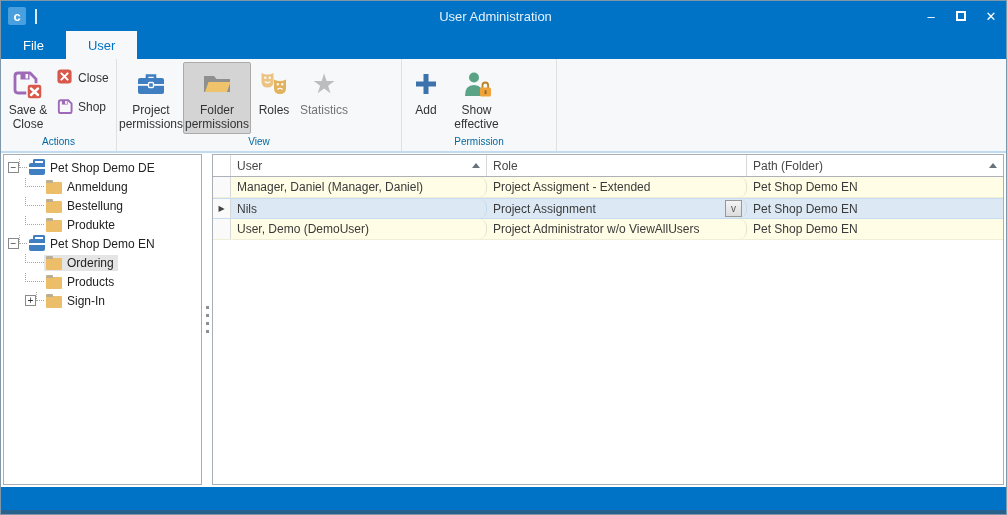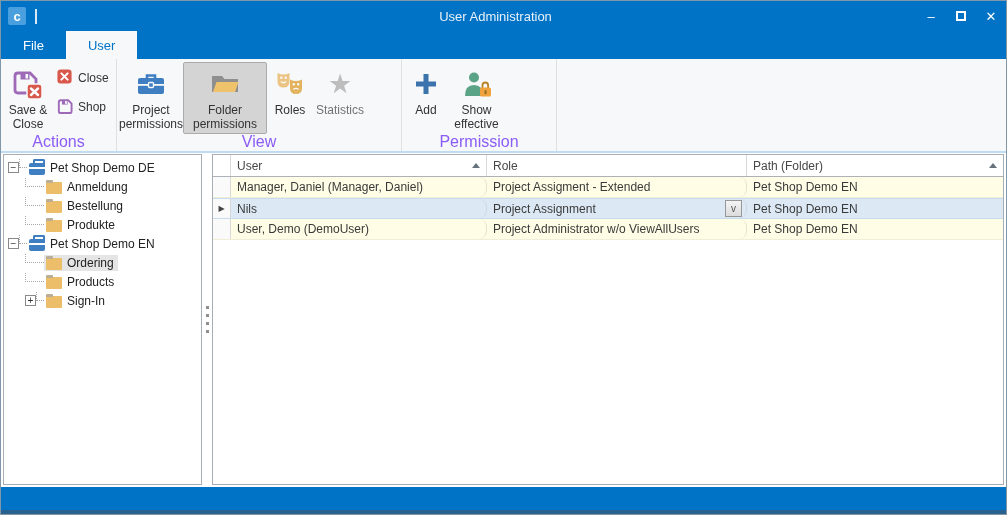--- a/index.html
+++ b/index.html
@@ -20,21 +20,21 @@
   .win-btn { width: 30px; height: 100%; display: flex; align-items: center; justify-content: center; color: #fff; font-size: 13px; cursor: default; }
   .maxi-box { width: 10px; height: 10px; border: 2px solid #fff; display: inline-block; }
   
   .tabstrip { height: 28px; background: #0173C7; display: flex; align-items: stretch; padding-left: 0; flex: none; }
   .rtab { padding: 0 22px; display: flex; align-items: center; color: #fff; font-size: 13px; }
   .rtab.active { background: #F7F8F9; color: #0173C7; }
   
   .ribbon { height: 94px; background: #F7F8F9; border-bottom: 2px solid #BFDCF3; display: flex; align-items: stretch; flex: none; }
   .ribbon-group { display: flex; flex-direction: column; border-right: 1px solid #E0E0E0; }
   .group-buttons { flex: 1; display: flex; align-items: stretch; padding: 3px 2px 0 2px; }
-  .group-label { height: 17px; text-align: center; color: #8b5cf6; font-size: 16px; line-height: 15px; }
+  .group-label { height: 17px; text-align: center; color: #0369a1; font-size: 10px; line-height: 15px; }
   .rbtn-large { display: flex; flex-direction: column; align-items: center; justify-content: flex-start;
     padding: 4px 2px 1px 2px; border: 1px solid transparent; border-radius: 2px; text-align: center; }
   .rbtn-large .rlabel { font-size: 12px; line-height: 1.15; margin-top: 3px; color: #333; }
   .rbtn-large .ricon { height: 34px; display: flex; align-items: center; justify-content: center; }
   .rbtn-large.selected { background: #D4D4D4; border-color: #ABABAB; }
   .rbtn-large.disabled .rlabel { color: #737373; }
   .small-col { display: flex; flex-direction: column; justify-content: flex-start; padding-top: 5px; gap: 7px; }
   .rbtn-small { display: flex; align-items: center; gap: 5px; padding: 1px 3px; }
   .rbtn-small .rlabel { font-size: 12px; color: #333; }
   .star-glyph { font-size: 27px; color: #BDBDBD; line-height: 1; }
@@ -163,21 +163,21 @@
           <span class="ricon">
             <svg width="30" height="26" viewBox="0 0 30 26">
               <path d="M11 8 v-3.5 h8 v3.5" fill="none" stroke="#3E7EC1" stroke-width="2.6"></path>
               <rect x="2" y="7" width="26" height="16" rx="2" fill="#3E7EC1"></rect>
               <rect x="2" y="13" width="26" height="1.8" fill="#F7F8F9"></rect>
               <rect x="12.5" y="11.5" width="5" height="5" rx="1" fill="#3E7EC1" stroke="#F7F8F9" stroke-width="1.4"></rect>
             </svg>
           </span>
           <span class="rlabel">Project permissions</span>
         </div>
-        <div class="rbtn-large selected" style="width:84px">
+        <div class="rbtn-large selected" style="width:68px">
           <span class="ricon">
             <svg width="32" height="26" viewBox="0 0 32 26">
               <path d="M3 21 V5 h10 l2.5 3 H29 v13 z" fill="#8F8F8F"></path>
               <path d="M7.5 11 h22 l-3.5 10 H4 z" fill="#EFC36B"></path>
             </svg>
           </span>
           <span class="rlabel">Folder permissions</span>
         </div>
         <div class="rbtn-large" style="width:46px">
           <span class="ricon">

